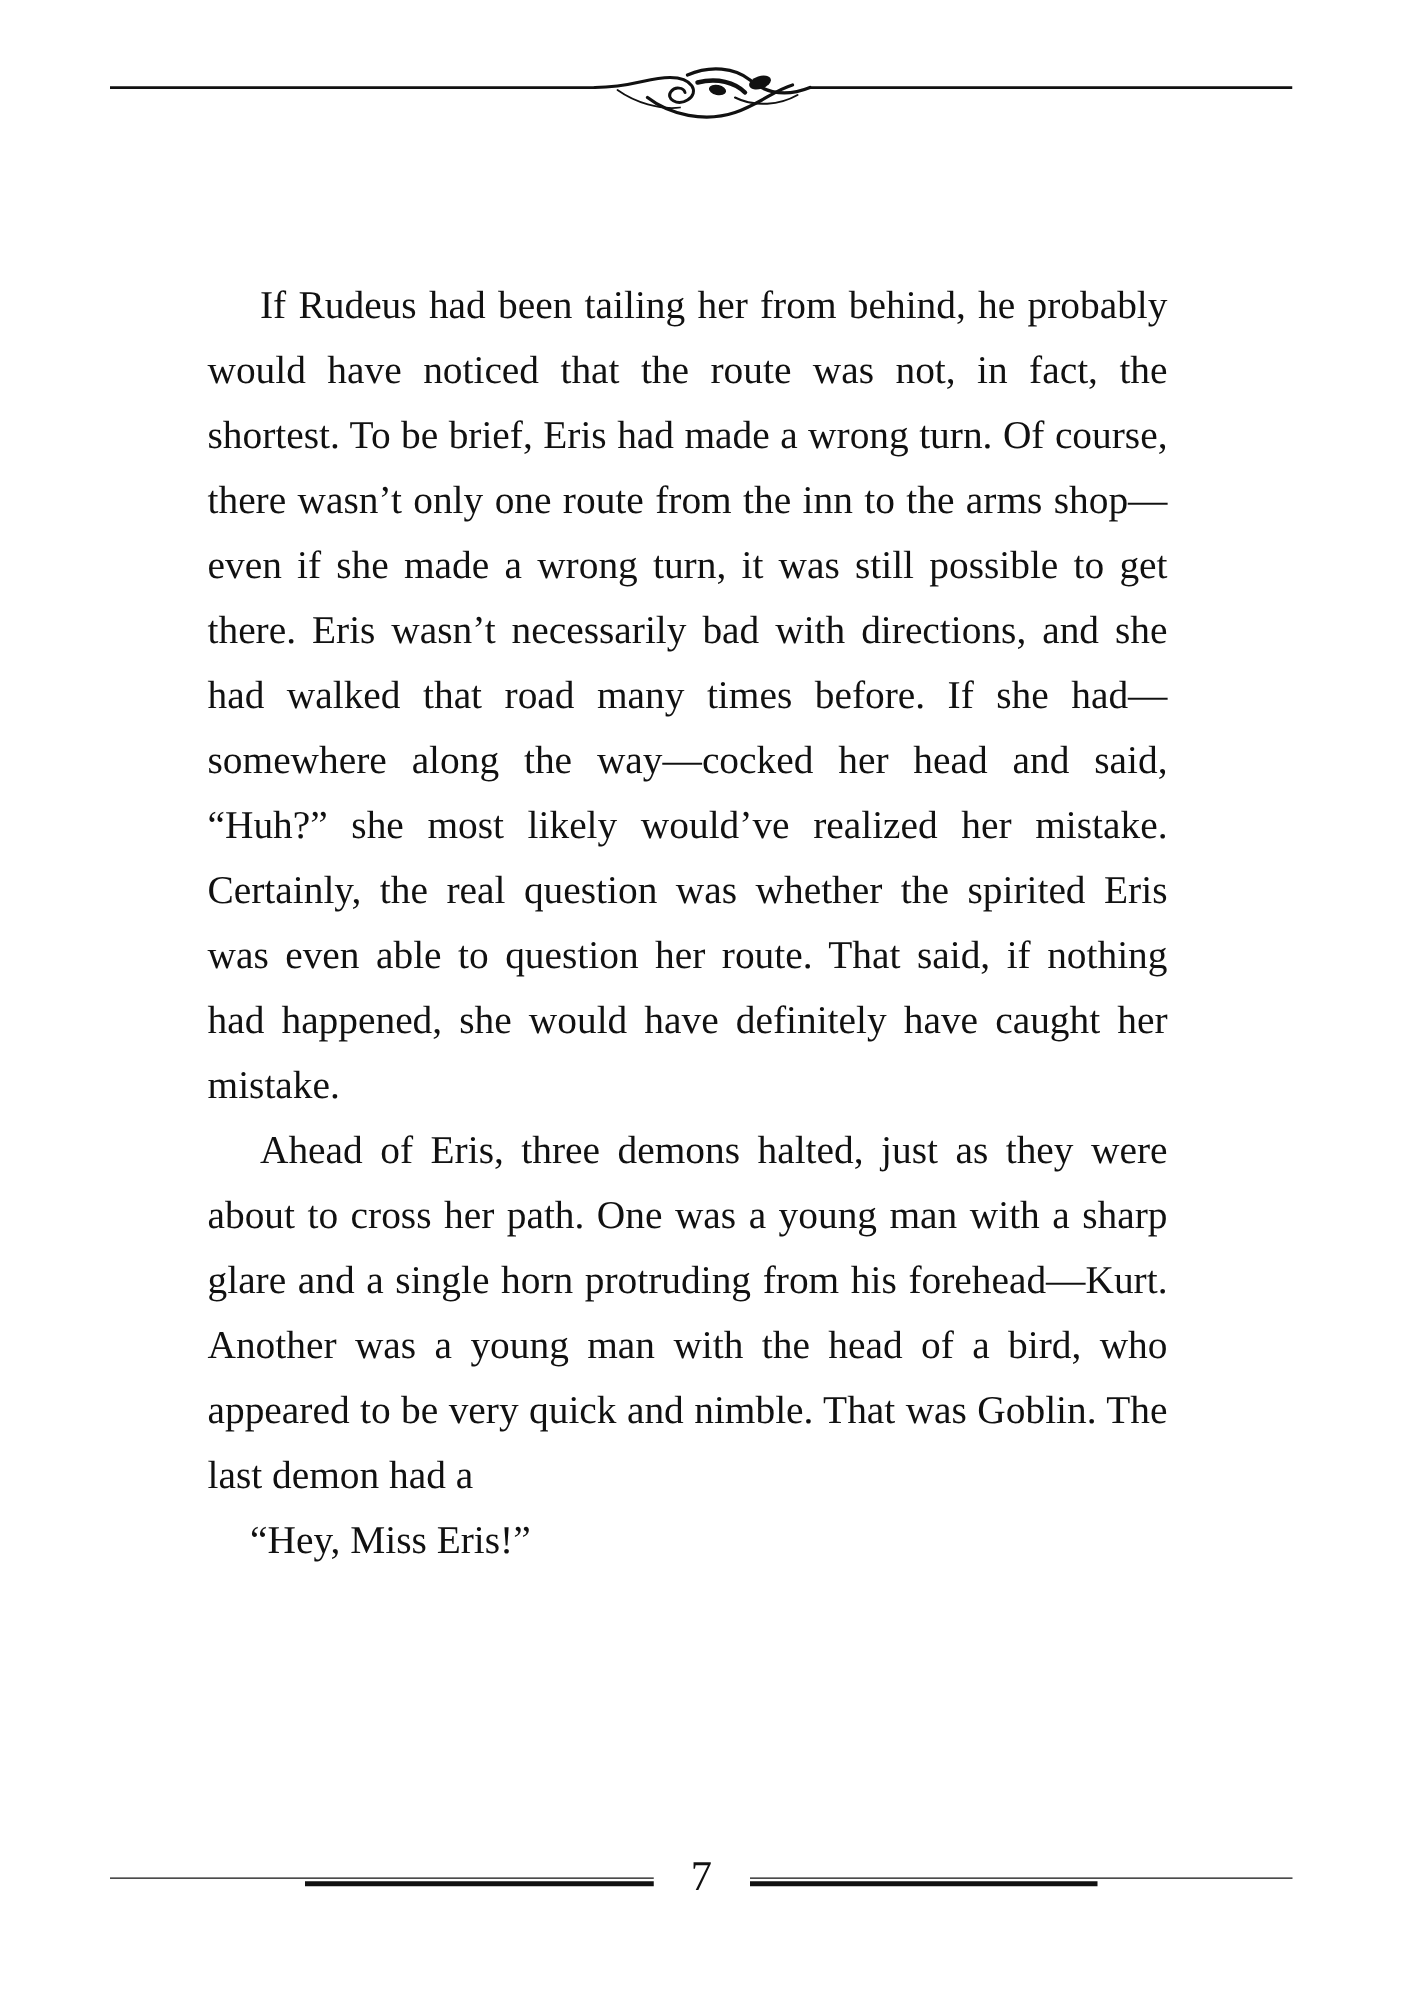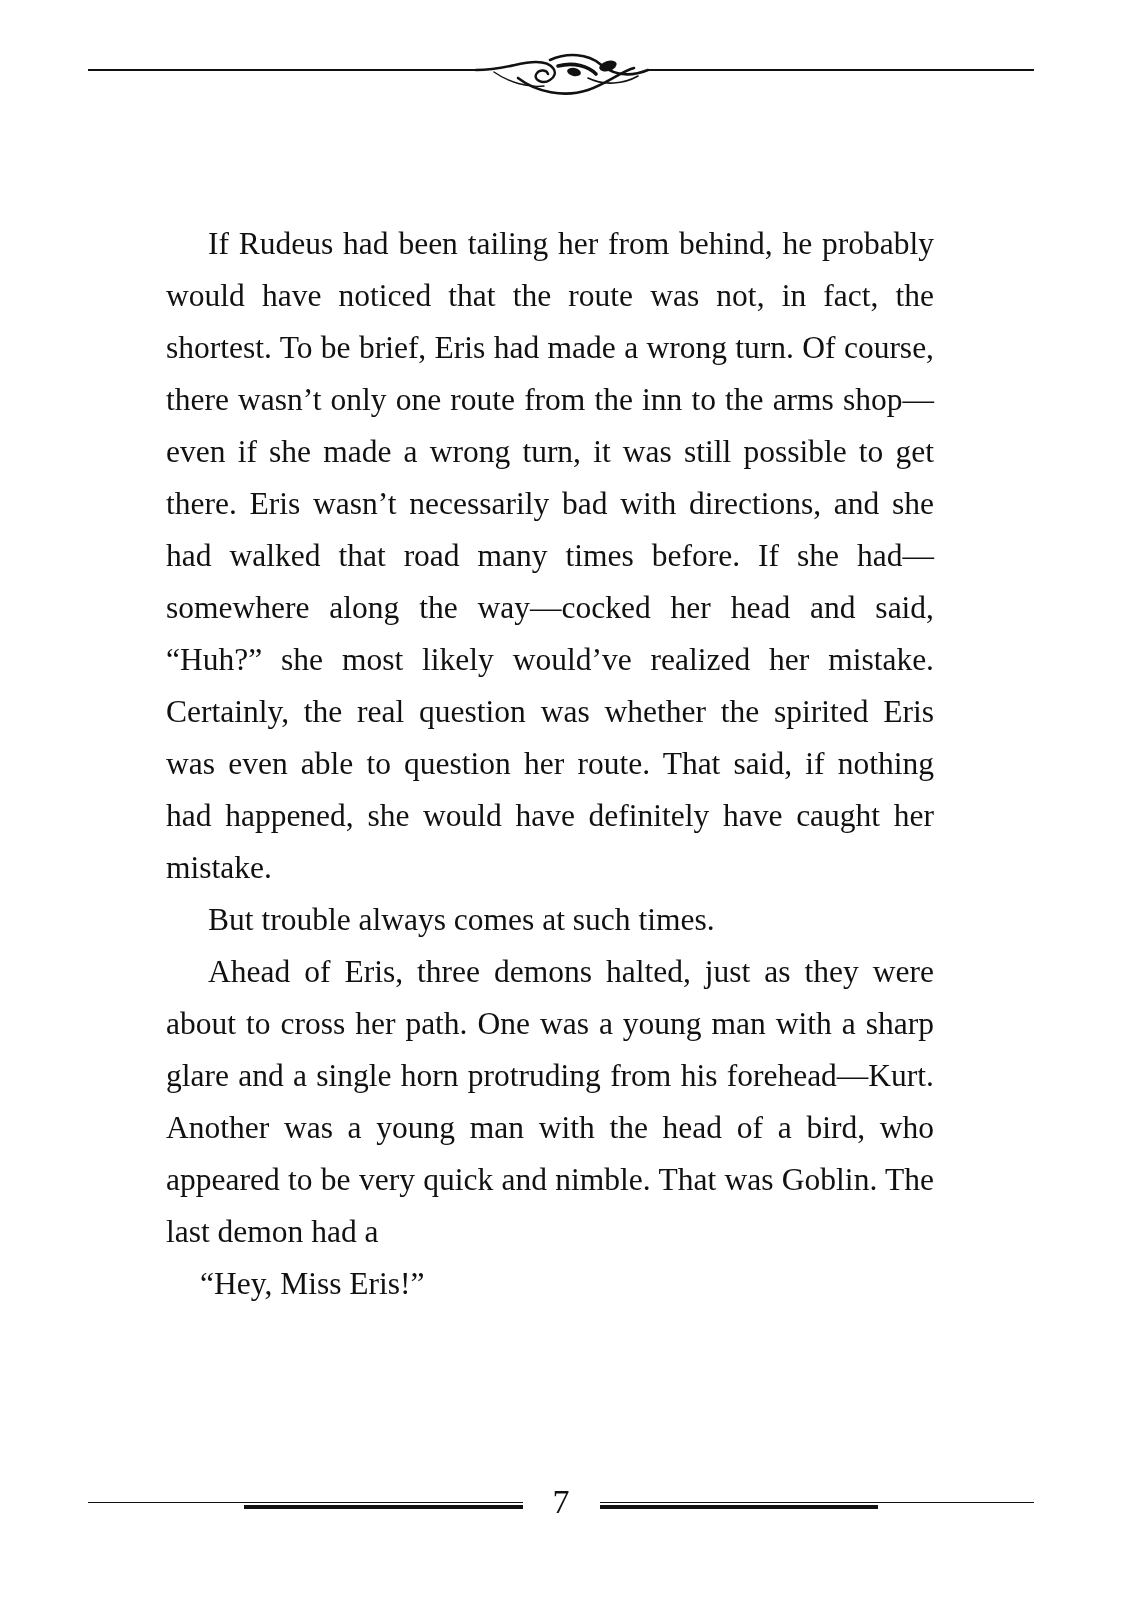--- a/index.html
+++ b/index.html
@@ -124,21 +124,20 @@
       <path d="M470,18 C486,14 500,18 508,26" stroke="#111" stroke-width="3.6" fill="none" stroke-linecap="round"></path>
       <path d="M500,30 C516,38 536,36 550,28" stroke="#111" stroke-width="1.6" fill="none" stroke-linecap="round"></path>
       <path d="M406,24 C420,34 440,40 456,38" stroke="#111" stroke-width="1.4" fill="none" stroke-linecap="round"></path>
       <ellipse cx="520" cy="18" rx="9" ry="5" fill="#111" transform="rotate(-18 520 18)"></ellipse>
       <ellipse cx="486" cy="24" rx="7" ry="4" fill="#111" transform="rotate(12 486 24)"></ellipse>
     </svg>
   </div>
 
   <div class="body-area">
     <p class="para">If Rudeus had been tailing her from behind, he probably would have noticed that the route was not, in fact, the shortest. To be brief, Eris had made a wrong turn. Of course, there wasn’t only one route from the inn to the arms shop—even if she made a wrong turn, it was still possible to get there. Eris wasn’t necessarily bad with directions, and she had walked that road many times before. If she had—somewhere along the way—cocked her head and said, “Huh?” she most likely would’ve realized her mistake. Certainly, the real question was whether the spirited Eris was even able to question her route. That said, if nothing had happened, she would have definitely have caught her mistake.</p>
-    <p class="para">But trouble always comes at such times.</p>
     <p class="para">Ahead of Eris, three demons halted, just as they were about to cross her path. One was a young man with a sharp glare and a single horn protruding from his forehead—Kurt. Another was a young man with the head of a bird, who appeared to be very quick and nimble. That was Goblin. The last demon had a</p>
     <p class="para quote">“Hey, Miss Eris!”</p>
   </div>
 
   <div class="footer">
     <div class="footer-rule left">
       <div class="thin"></div>
       <div class="thick"></div>
     </div>
     <div class="page-number">7</div>

